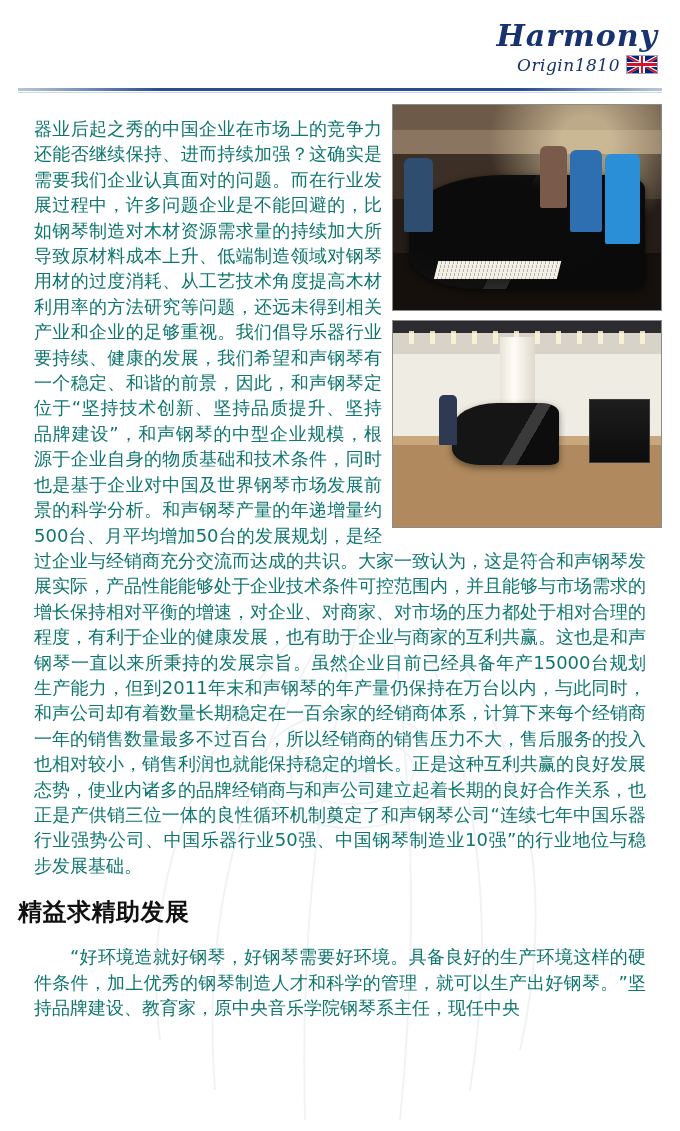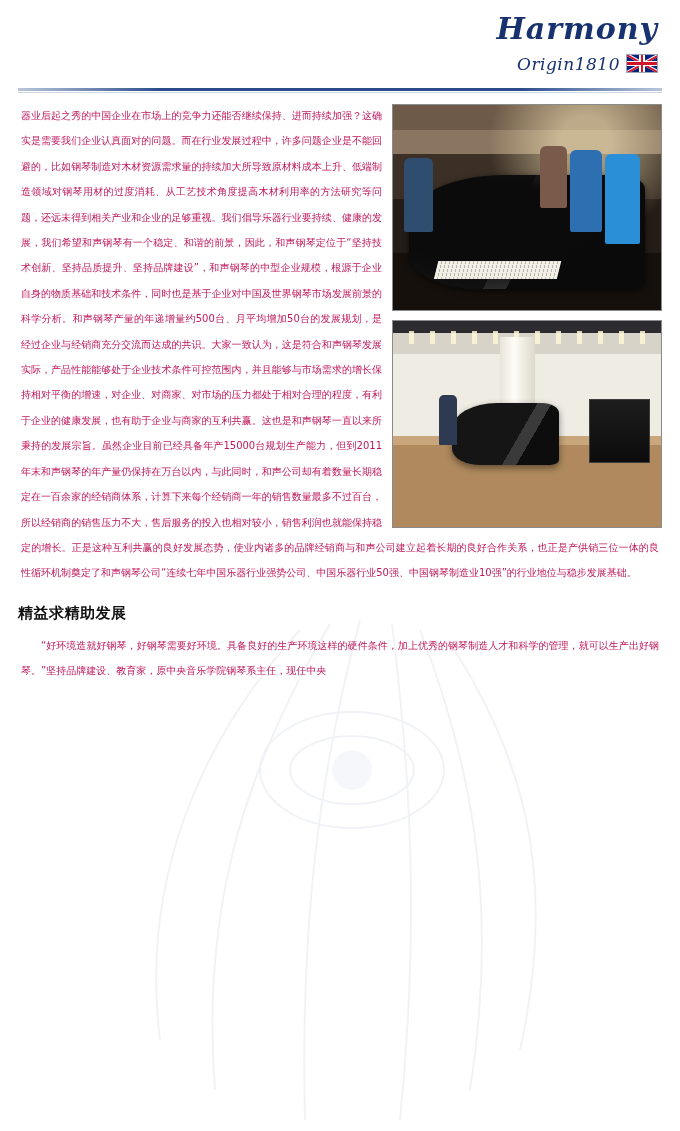--- a/index.html
+++ b/index.html
@@ -38,37 +38,37 @@
   .header {
     position: absolute;
     left: 0;
     top: 0;
     width: 680px;
     height: 88px;
   }
   .logo-block {
     position: absolute;
     right: 22px;
-    top: 14px;
+    top: 21px;
     text-align: left;
     line-height: 1;
   }
   .logo-word {
     font-family: "DejaVu Serif", "Liberation Serif", serif;
     font-style: italic;
     font-weight: bold;
     font-size: 30px;
     color: #17326f;
     letter-spacing: 1px;
   }
   .logo-sub-row {
     display: flex;
     align-items: flex-end;
     justify-content: flex-end;
-    margin-top: 10px;
+    margin-top: 4px;
   }
   .logo-sub {
     font-family: "DejaVu Serif", "Liberation Serif", serif;
     font-style: italic;
     font-size: 17px;
     color: #17326f;
     letter-spacing: 0.5px;
     margin-right: 6px;
   }
   .flag {
@@ -145,26 +145,26 @@
   
   .content {
     position: absolute;
     left: 18px;
     top: 100px;
     width: 644px;
   }
 
   .para {
     font-family: "DejaVu Sans", "Liberation Sans", sans-serif;
-    font-size: 10px;
+    font-size: 18px;
     line-height: 25.4px;
-    color: #be185d;
+    color: #0f766e;
     text-align: justify;
     text-justify: inter-ideograph;
-    margin: 3px;
+    margin: 16px;
   }
 
   .wrap-imgs {
     float: right;
     width: 270px;
     margin: 4px 0 6px 10px;
   }
   .photo {
     width: 270px;
     border: 1px solid #8b8b8b;
@@ -263,21 +263,21 @@
     left: 0;
     top: 5%;
     width: 100%;
     height: 6%;
     background: repeating-linear-gradient(to right, rgba(255,246,214,0.0) 0 16px, rgba(255,246,214,0.85) 16px 21px);
   }
 
   .sub-head {
     font-family: Liberation Serif, serif;
     font-weight: bold;
-    font-size: 15px;
+    font-size: 24px;
     color: #111111;
     margin: 18px 0 10px 0;
     letter-spacing: 0.5px;
   }
 
   .indent { text-indent: 2em; }
   .clearfix::after { content: ""; display: block; clear: both; }
 </style>
 </head>
 <body>

